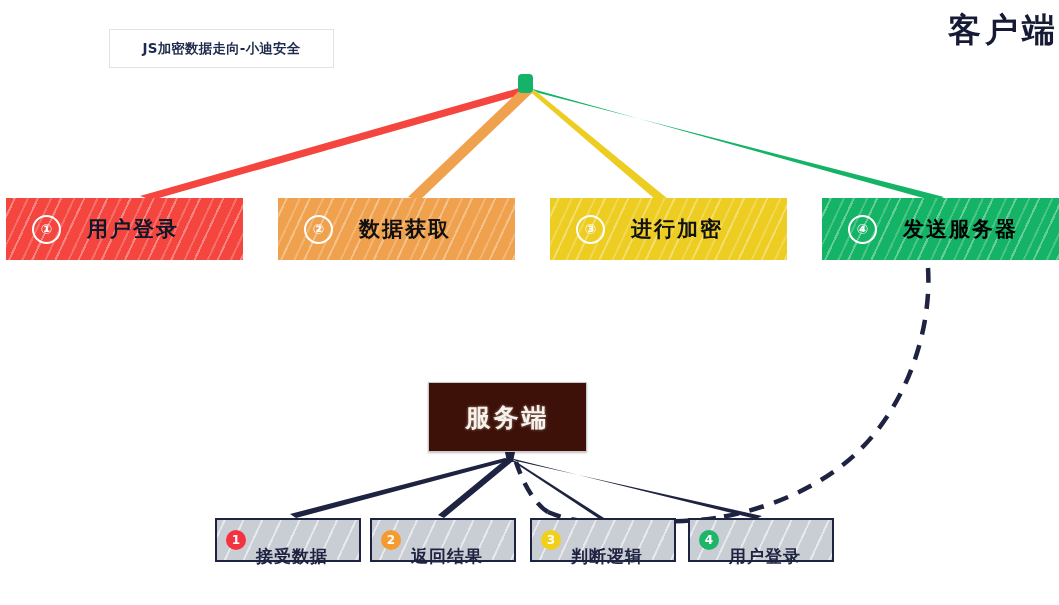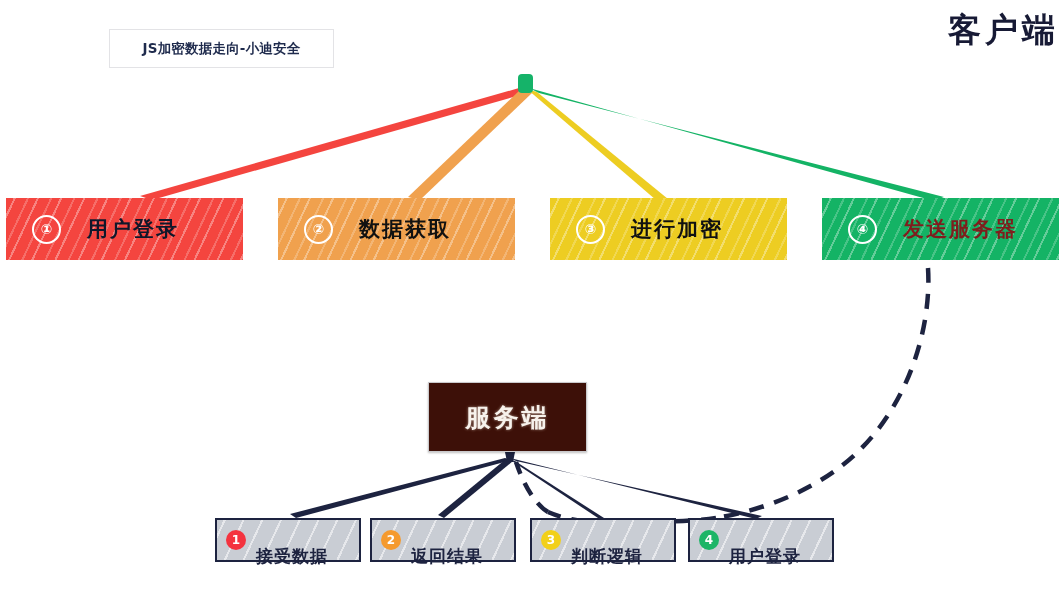--- a/index.html
+++ b/index.html
@@ -235,21 +235,21 @@
 
   <div class="step-box" id="step-3" style="left: 550px; background: rgb(237, 205, 34);">
     <div class="hatch"></div>
     <div class="step-badge" style="color: rgb(255, 255, 255);">③</div>
     <div class="step-label" style="color: rgb(17, 17, 17);">进行加密</div>
   </div>
 
   <div class="step-box" id="step-4" style="left: 822px; background: rgb(20, 179, 101);">
     <div class="hatch"></div>
     <div class="step-badge" style="color: rgb(255, 255, 255);">④</div>
-    <div class="step-label" style="color: #7f1d1d;">发送服务器</div>
+    <div class="step-label" style="color: #000000;">发送服务器</div>
   </div>
 
   <div class="server-box" style="background: rgb(61, 16, 8);">
     <span>服务端</span>
   </div>
 
   <div class="sub-box" id="sub-1" style="left: 215px; background: rgb(201, 205, 212);">
     <div class="hatch"></div>
     <div class="sub-badge" style="background: rgb(244, 51, 63);">1</div>
     <div class="sub-label">接受数据</div>

